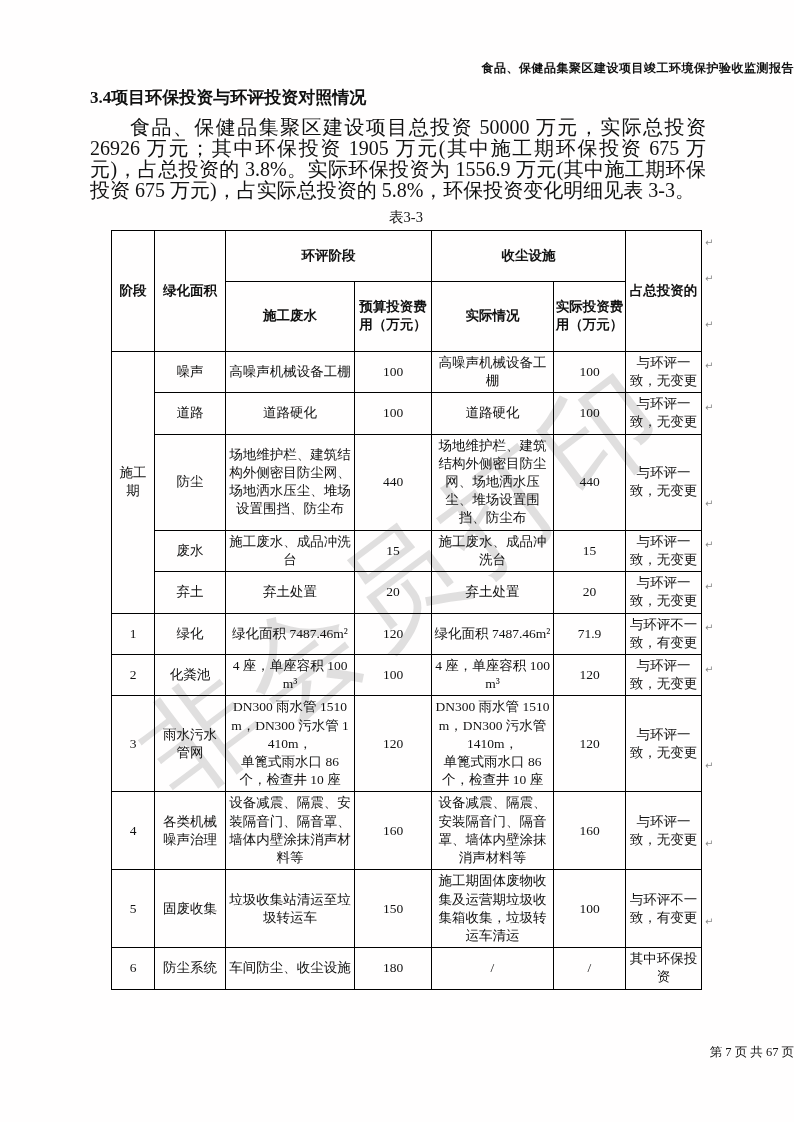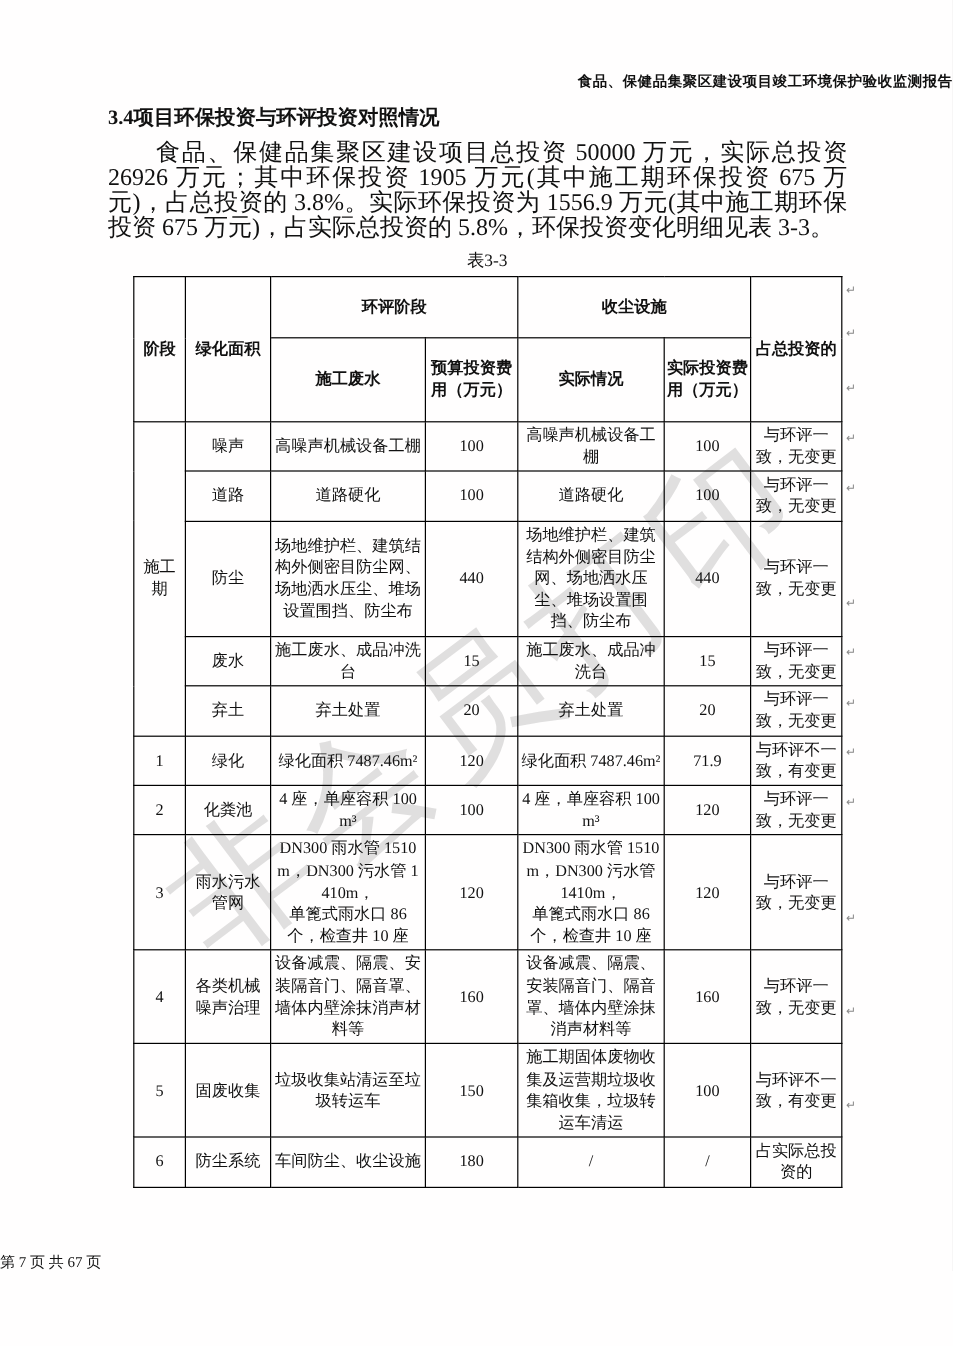--- a/index.html
+++ b/index.html
@@ -79,21 +79,21 @@
   .row-mark {
     position:absolute;
     left:calc(100% + 3px);
     font-size:10px;
     color:#8a8a8a;
     font-family:"DejaVu Sans", sans-serif;
     line-height:1;
   }
   .page-footer {
     position:absolute; left:0; right:0; top:1044px;
-    text-align:left;
+    text-align:right;
     font-size:12.5px;
     z-index:1;
   }
 </style>
 </head>
 <body>
 
 <div class="page">
 
   <div class="watermark">非会员打印</div>
@@ -223,21 +223,21 @@
               <td>100</td>
               <td>与环评不一致，有变更</td>
             </tr>
             <tr>
               <td>6</td>
               <td>防尘系统</td>
               <td>车间防尘、收尘设施</td>
               <td>180</td>
               <td>/</td>
               <td>/</td>
-              <td>占实际总投资的</td>
+              <td>其中环保投资</td>
             </tr>
           </tbody>
       </table>
     <span class="row-mark" style="top: 8px;">↵</span><span class="row-mark" style="top: 44px;">↵</span><span class="row-mark" style="top: 90px;">↵</span><span class="row-mark" style="top: 131px;">↵</span><span class="row-mark" style="top: 173px;">↵</span><span class="row-mark" style="top: 269px;">↵</span><span class="row-mark" style="top: 310px;">↵</span><span class="row-mark" style="top: 352px;">↵</span><span class="row-mark" style="top: 393px;">↵</span><span class="row-mark" style="top: 435px;">↵</span><span class="row-mark" style="top: 531px;">↵</span><span class="row-mark" style="top: 609px;">↵</span><span class="row-mark" style="top: 687px;">↵</span></div>
   </div>
 
   <div class="page-footer">第 7 页 共 67 页</div>
 
 </div>
 

